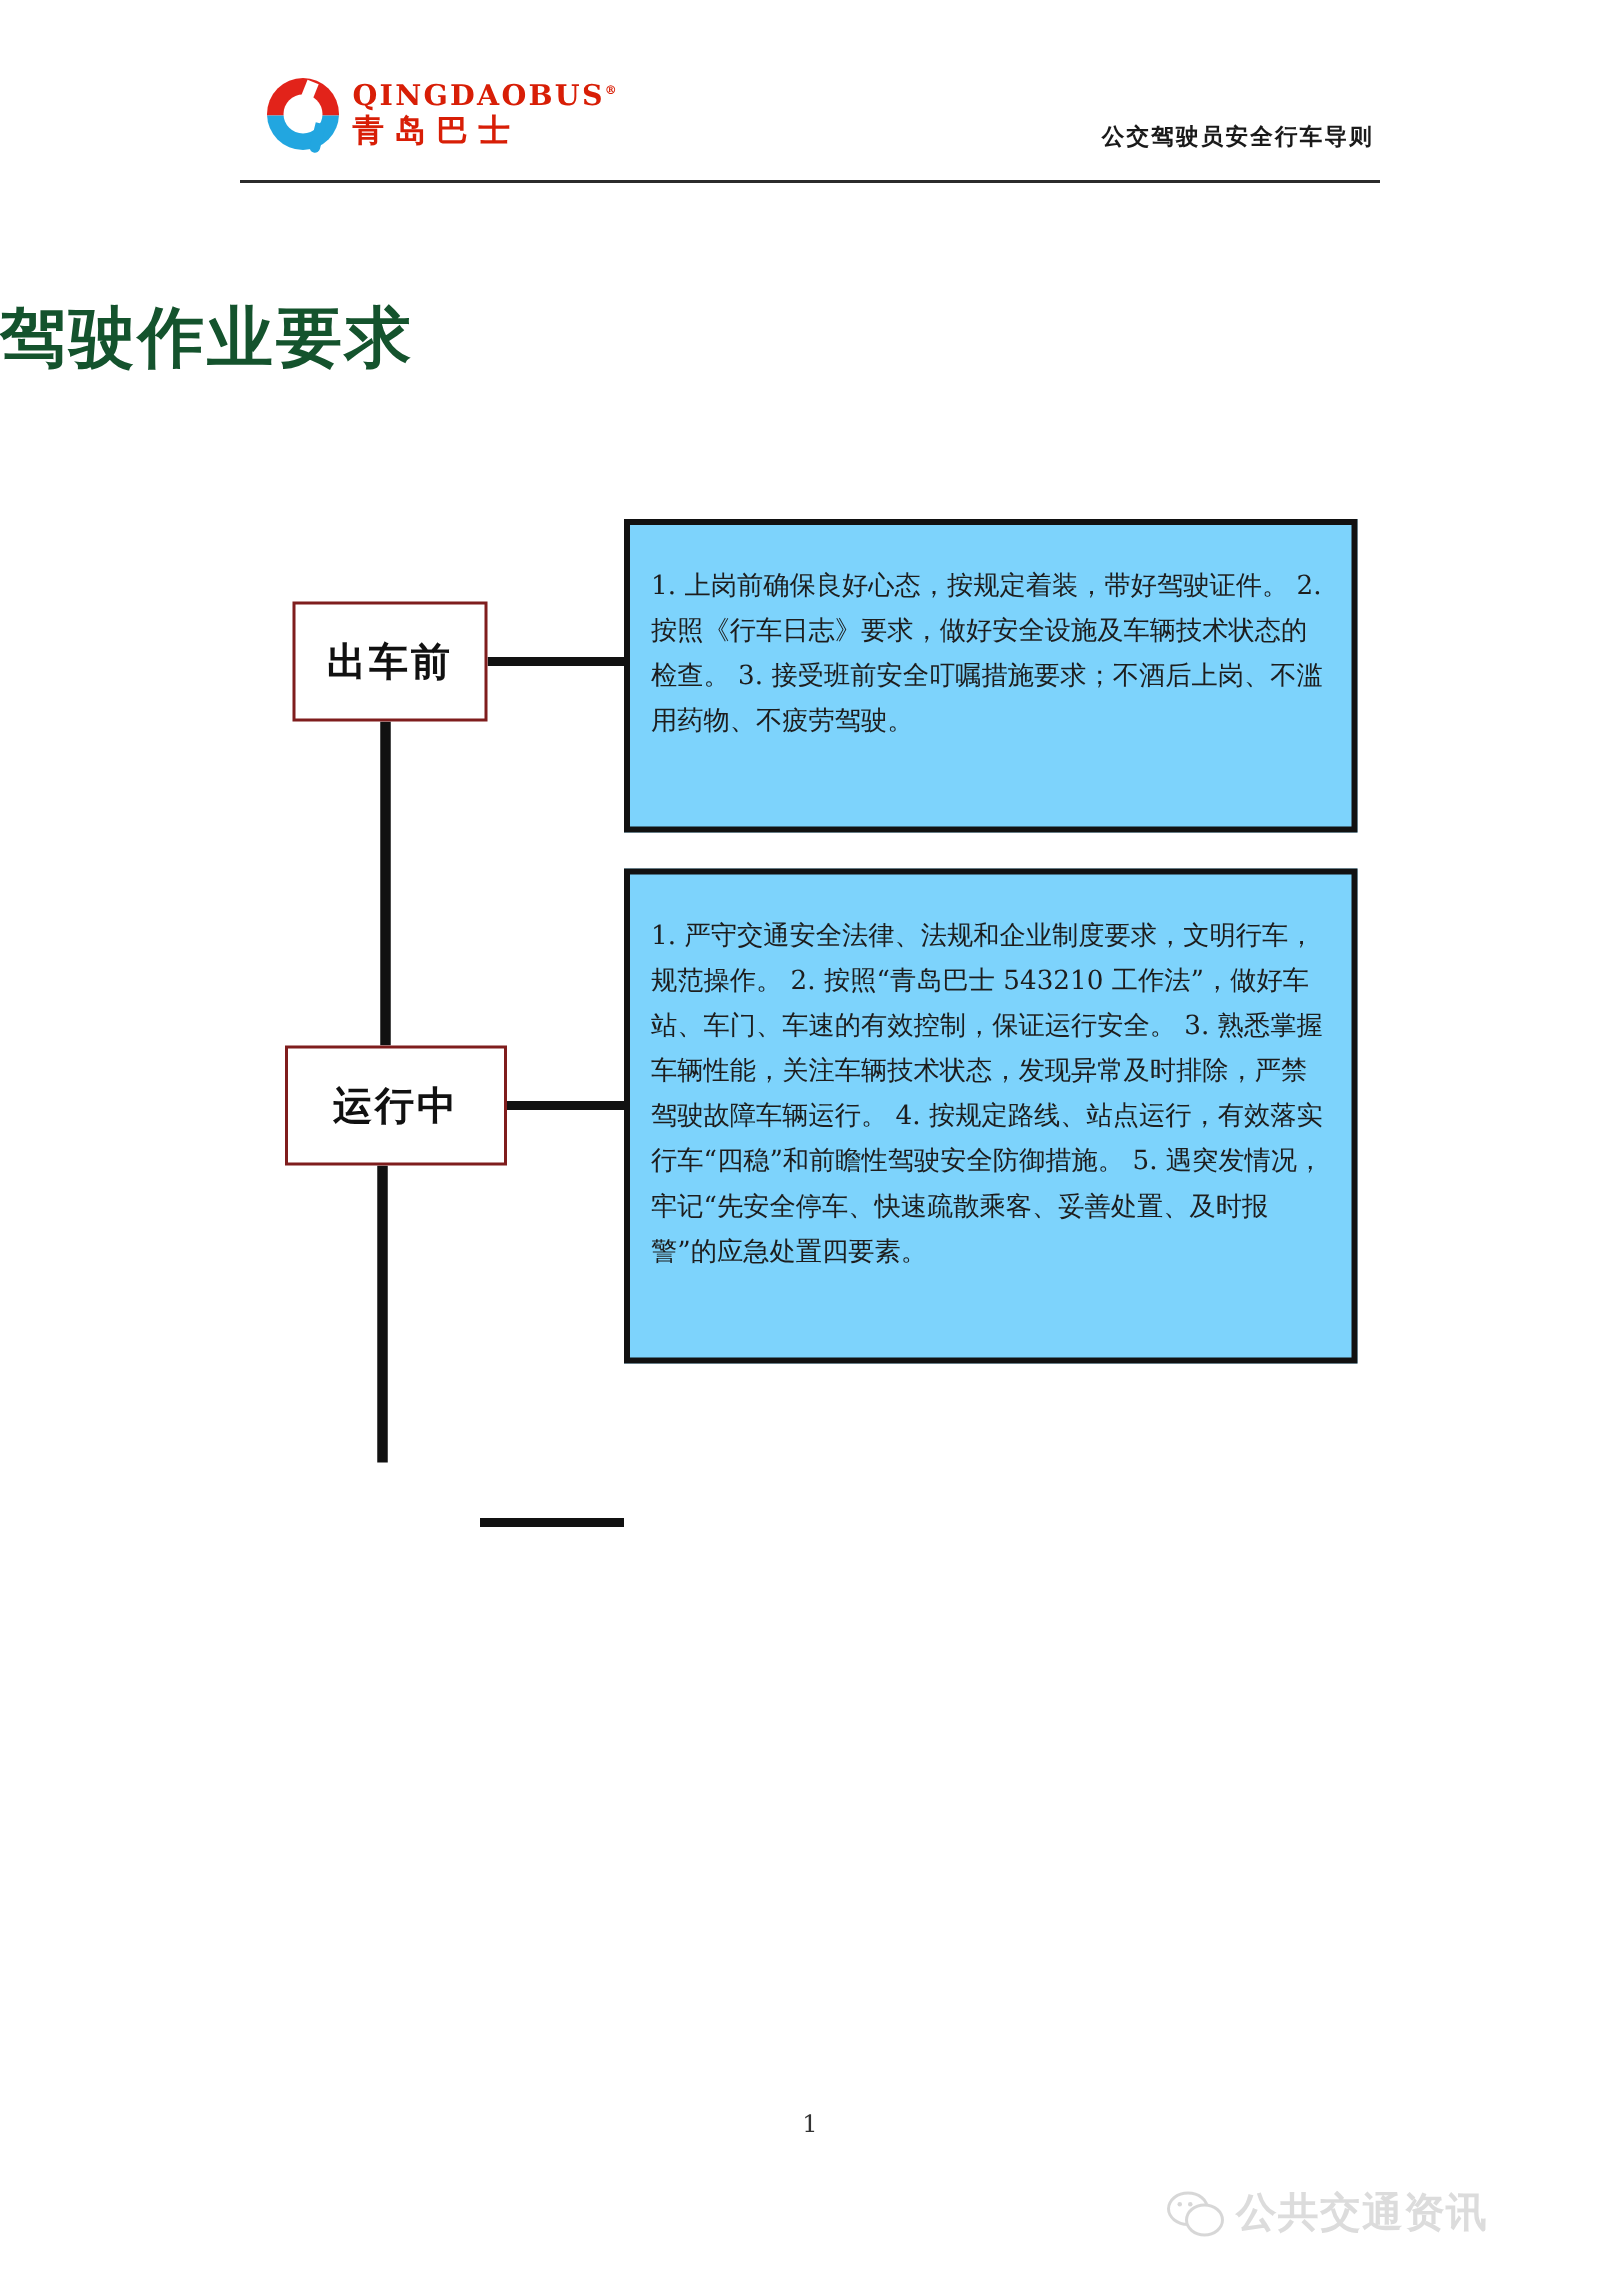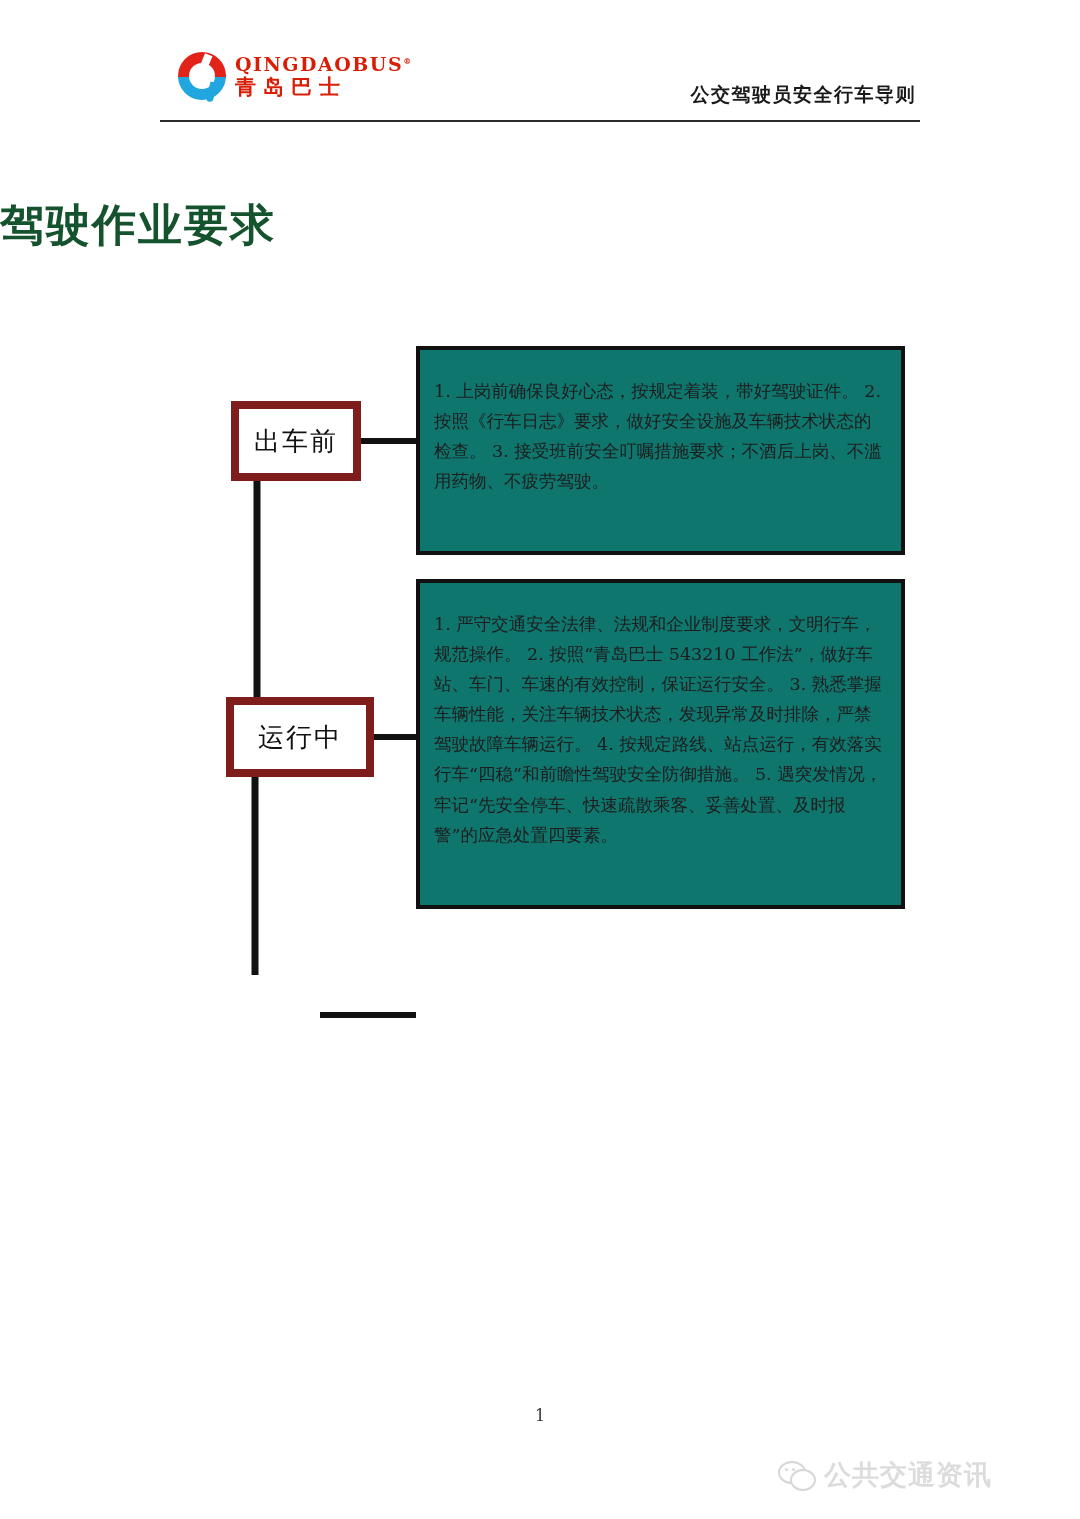--- a/index.html
+++ b/index.html
@@ -100,21 +100,21 @@
     margin-top: 3px;
     font-size: 21px;
     font-weight: bold;
     letter-spacing: 7px;
     color: #d81e06;
   }
   .header-title {
     position: absolute;
     right: 4px;
     top: 38px;
-    font-size: 19px;
+    font-size: 15px;
     font-weight: bold;
     letter-spacing: 1.5px;
     color: #1a1a1a;
   }
   .header-rule {
     position: absolute;
     left: 160px;
     top: 120px;
     width: 760px;
     height: 0;
@@ -141,40 +141,39 @@
     top: 0;
     width: 1080px;
     height: 1519px;
     pointer-events: none;
   }
   .flow svg { display: block; }
 
   .stage-box {
     position: absolute;
     box-sizing: border-box;
-    border: 8px solid #7f1d1d;
+    border: 2px solid #7f1d1d;
     background: #ffffff;
     display: flex;
     align-items: center;
     justify-content: center;
     font-size: 26px;
-    font-weight: normal;
+    font-weight: bold;
     letter-spacing: 2px;
     color: #111111;
-    margin-left: 36px;
   }
   .stage-1 { left: 195px; top: 401px; width: 130px; height: 80px; }
   .stage-2 { left: 190px; top: 697px; width: 148px; height: 80px; }
   .stage-3 { left: 190px; top: 975px; width: 130px; height: 80px; }
 
   .content-box {
     position: absolute;
     box-sizing: border-box;
     border: 4px solid #111111;
-    background: #0f766e;
+    background: #7dd3fc;
     padding: 26px 16px 16px 14px;
   }
   .content-1 { left: 416px; top: 346px; width: 489px; height: 209px; }
   .content-2 { left: 416px; top: 566px; width: 489px; height: 330px; margin-top: 13px; }
   .content-3 { left: 416px; top: 911px; width: 489px; height: 188px; }
 
   .content-box p {
     margin: 0;
     font-family: "DejaVu Serif", "Liberation Serif", serif;
     font-size: 17.5px;

